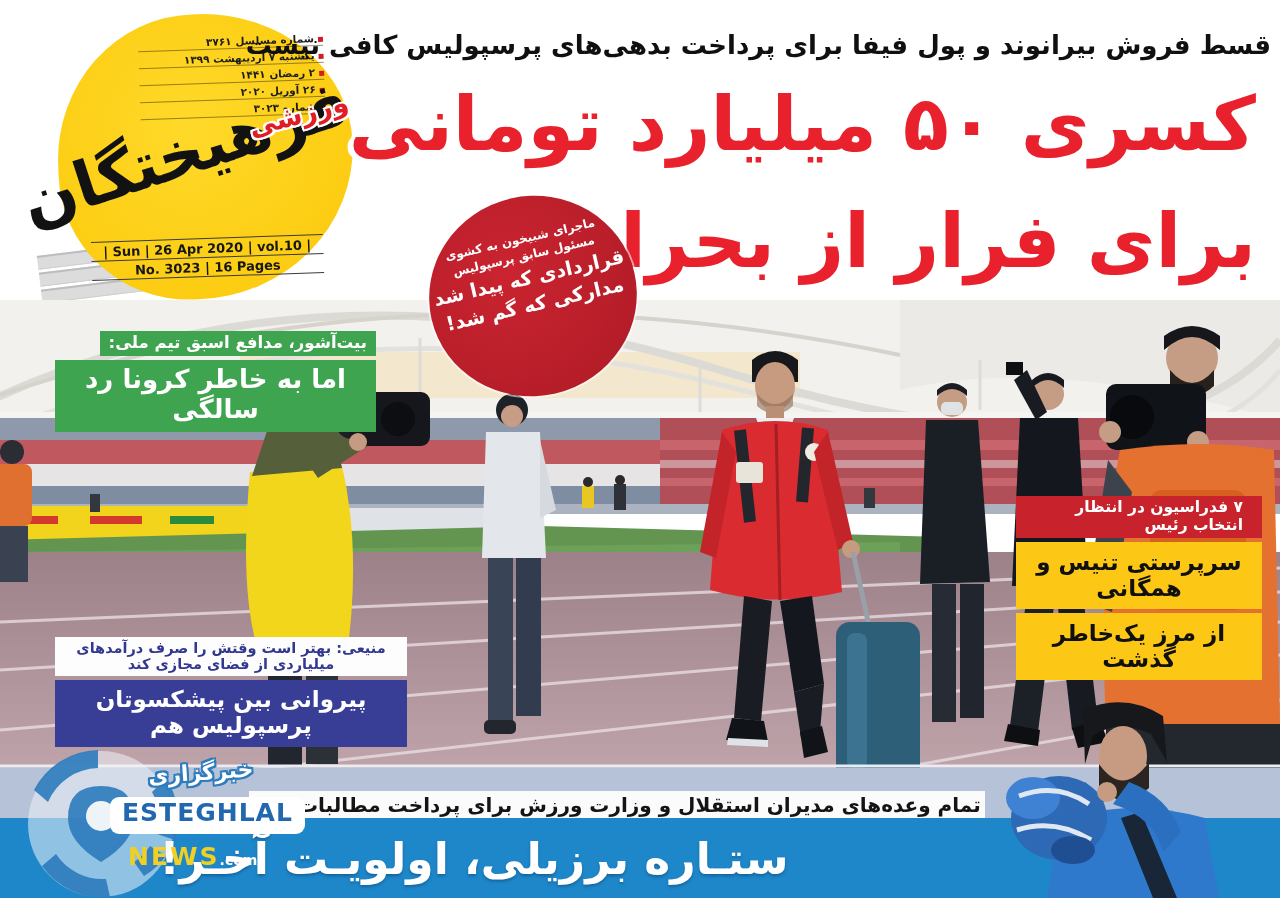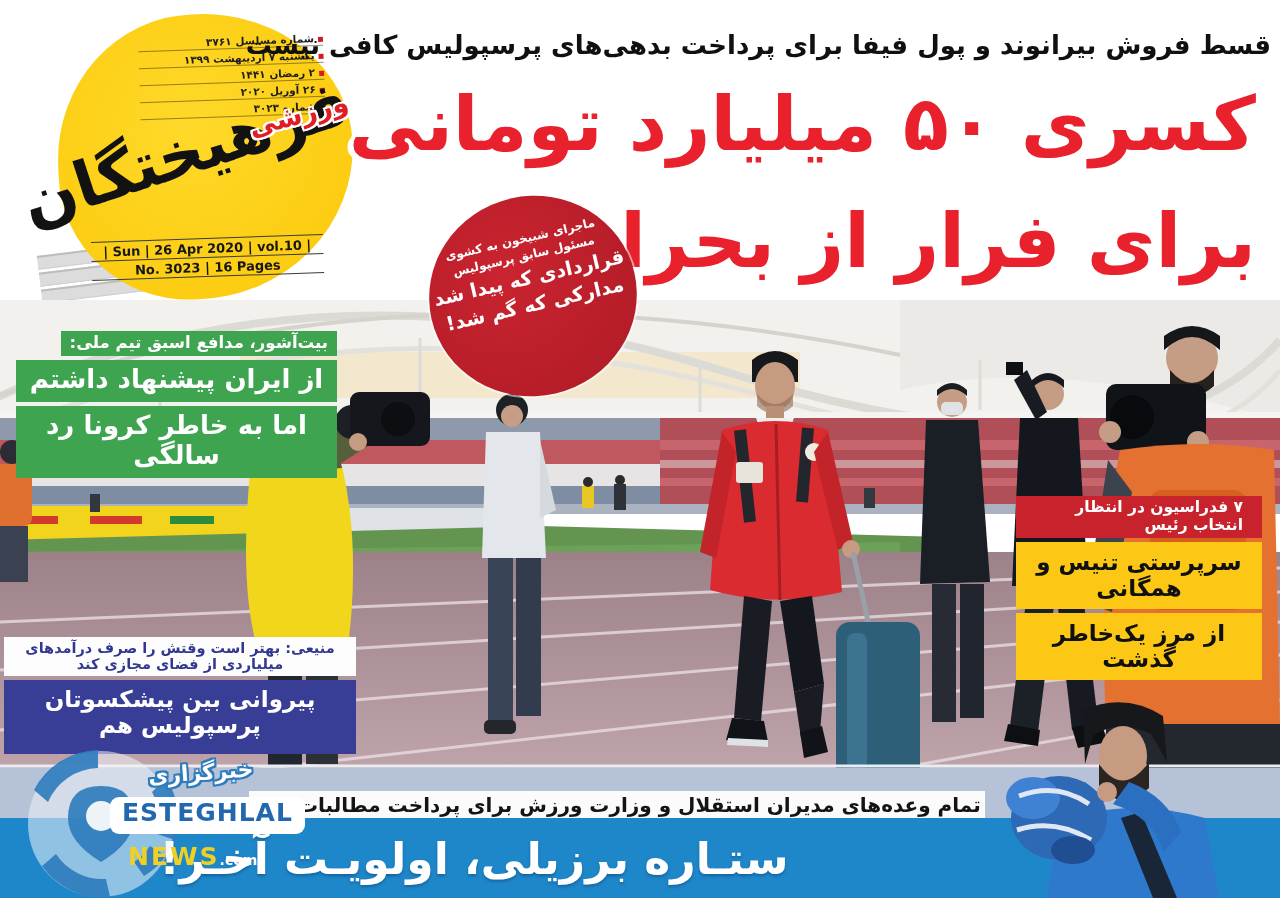--- a/index.html
+++ b/index.html
@@ -29,31 +29,31 @@
             font-size:75px;line-height:117px;white-space:nowrap;z-index:6;
             text-shadow:4px 0 #fff,-4px 0 #fff,0 4px #fff,0 -4px #fff,3px 3px #fff,-3px -3px #fff,3px -3px #fff,-3px 3px #fff,
                         6px 2px #fff,-6px 2px #fff,2px 6px #fff,2px -6px #fff,0 0 7px #fff;}
   
   .badge{position:absolute;left:429px;top:196px;width:208px;height:200px;border-radius:50%;z-index:7;
          background:radial-gradient(circle at 40% 35%,#ca2430,#b21c27 85%);transform:rotate(-13deg);
          box-shadow:0 0 0 2px rgba(255,255,255,.55);color:#fff;text-align:center;padding-top:34px;box-sizing:border-box;}
   .badge .b-s{font-size:12px;font-weight:bold;line-height:17px;}
   .badge .b-l{font-size:19.5px;font-weight:bold;line-height:27px;}
   
-  .story{position:absolute;z-index:6;direction:rtl;text-align:right;}
+  .story{position:absolute;z-index:6;direction:rtl;text-align:right;margin-left:39px;}
   .story .row{margin-bottom:4px;}
   .sg{left:16px;top:331px;width:321px;}
   .sg .kick{display:inline-block;background:#3fa450;color:#fff;font-size:16.5px;font-weight:bold;padding:2px 9px 4px;}
   .sg .big{display:block;background:#3fa450;color:#fff;font-size:26px;font-weight:bold;text-align:center;padding:4px 6px 8px;}
   .sy{right:18px;top:496px;width:246px;}
   .sy .kick{display:inline-block;background:#c8232c;color:#fff;font-size:15.5px;font-weight:bold;padding:2px 19px 4px;}
   .sy .big{display:block;background:#fdc815;color:#101010;font-size:23px;font-weight:bold;text-align:center;padding:7px 4px 8px;}
-  .sb{left:4px;top:637px;width:352px;}
+  .sb{left:16px;top:637px;width:352px;}
   .sb .kick{display:block;background:#fdfdfd;color:#32378f;font-size:14.5px;font-weight:bold;text-align:center;padding:3px 4px 4px;}
-  .sb .big{display:block;background:#383d96;color:#fff;font-size:23px;font-weight:bold;text-align:center;padding:6px 4px 16px;}
+  .sb .big{display:block;background:#383d96;color:#fff;font-size:23px;font-weight:bold;text-align:center;padding:6px 4px 9px;}
   .sb .center-row{text-align:center;}
   .sb .half{display:inline-block;width:auto;padding:5px 22px 8px;}
   
   .banner{position:absolute;left:0;top:818px;width:1280px;height:80px;background:#1e87c9;z-index:3;}
   .b-kicker{position:absolute;left:249px;top:791px;width:736px;height:27px;background:#fbfbfb;z-index:5;
             display:flex;align-items:center;justify-content:center;font-size:20px;font-weight:bold;color:#141414;white-space:nowrap;}
   .b-headline{position:absolute;left:228px;top:820px;width:492px;height:76px;z-index:5;display:flex;align-items:center;
               justify-content:center;color:#fff;font-size:44px;font-weight:bold;white-space:nowrap;
               text-shadow:0 2px 3px rgba(0,40,80,.35);}
   
@@ -260,23 +260,20 @@
   <div class="badge rtl">
     <div class="b-s">ماجرای شبیخون به کشوی</div>
     <div class="b-s">مسئول سابق پرسپولیس</div>
     <div class="b-l">قراردادی که پیدا شد</div>
     <div class="b-l">مدارکی که گم شد!</div>
   </div>
 
   <div class="story sg">
     <div class="row"><span class="kick rtl">بیت‌آشور، مدافع اسبق تیم ملی:</span></div>
     <div class="row">
-        <span class="big rtl">از ایران پیشنهاد داشتم</span>
-      </div>
-    <div class="row">
         <span class="big rtl">اما به خاطر کرونا رد سالگی</span>
       </div>
   </div>
 
   <div class="story sy">
     <div class="row"><span class="kick rtl">۷ فدراسیون در انتظار انتخاب رئیس</span></div>
     <div class="row">
         <span class="big rtl">سرپرستی تنیس و همگانی</span>
       </div>
     <div class="row">

